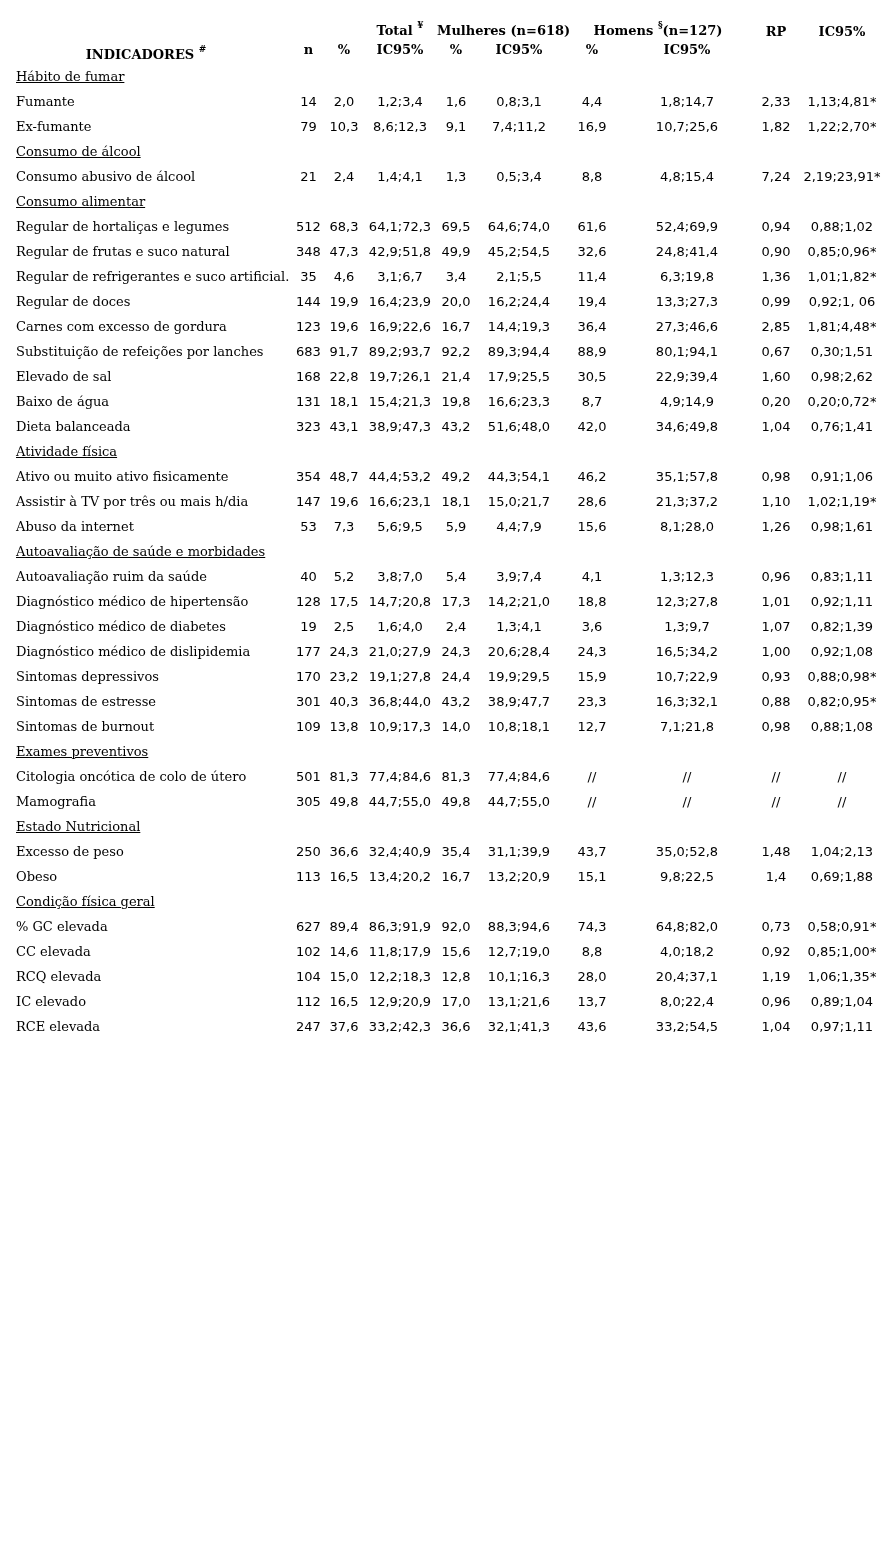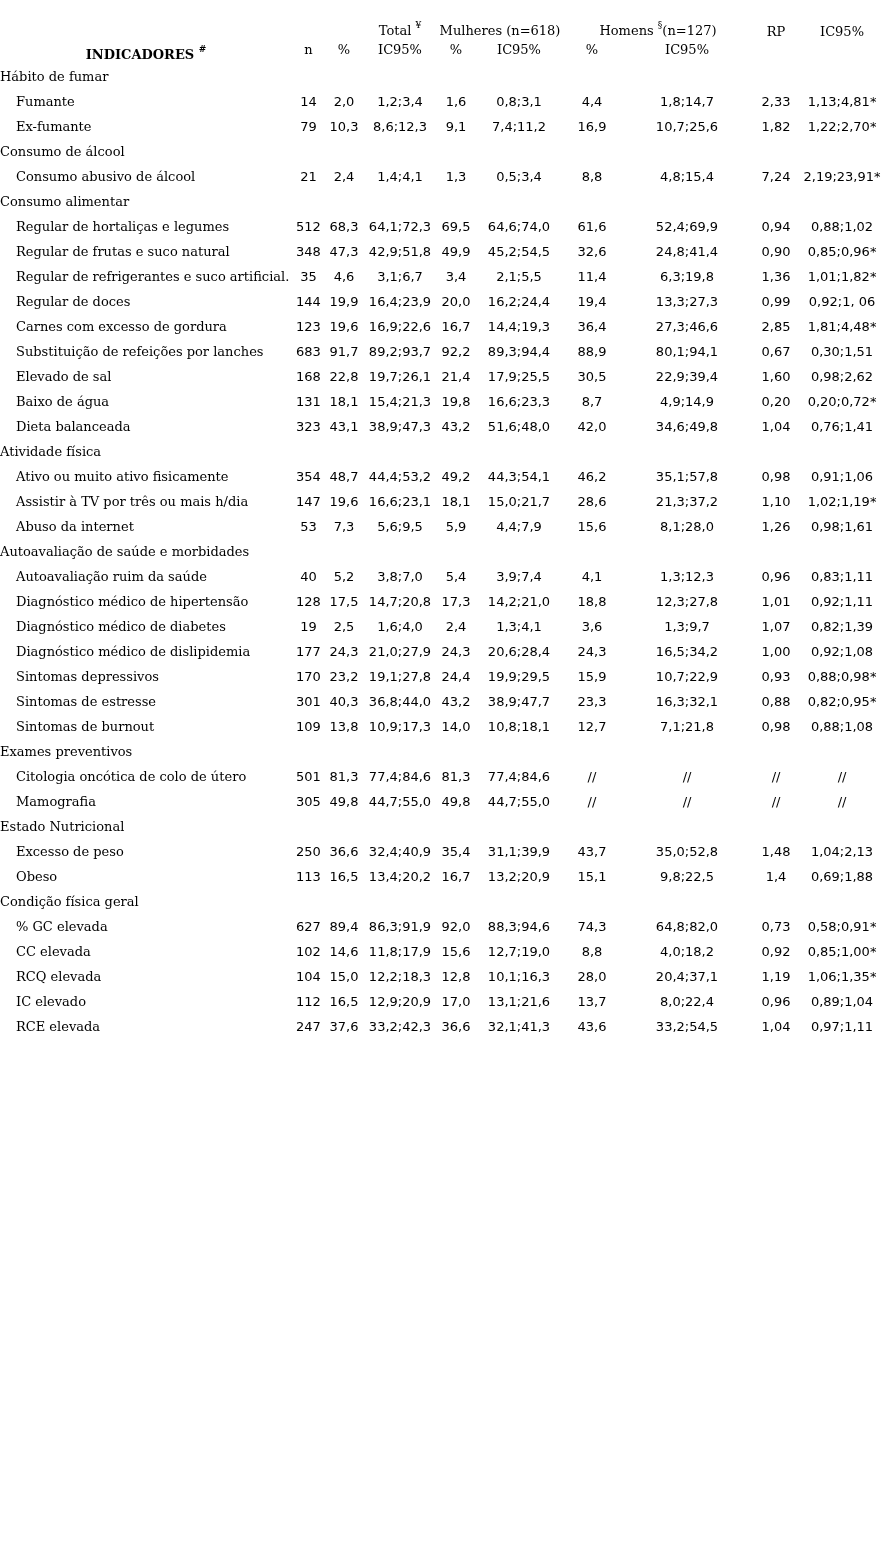--- a/index.html
+++ b/index.html
@@ -29,21 +29,21 @@
     col.c-ic { width: 74px; }
     col.c-fpct { width: 38px; }
     col.c-fic { width: 88px; }
     col.c-mpct { width: 58px; }
     col.c-mic { width: 132px; }
     col.c-rp { width: 46px; }
     col.c-ric { width: 86px; }
 
     th {
       font-family: "DejaVu Serif", serif;
-      font-weight: normal;
+      font-weight: bold;
       font-size: 13px;
       text-align: center;
       padding: 0;
       white-space: nowrap;
       vertical-align: middle;
     }
     thead tr.h1 th { height: 38px; vertical-align: bottom; padding-bottom: 2px; }
     thead tr.h2 th { height: 22px; vertical-align: top; padding-top: 2px; }
     th.ind-head { vertical-align: middle; font-weight: bold; }
     th.ind-head sup, th sup { font-size: 9px; position: relative; top: -2px; }
@@ -58,21 +58,22 @@
       vertical-align: middle;
       font-weight: normal;
     }
     td.lbl {
       text-align: left;
       font-family: "DejaVu Serif", serif;
       padding-left: 16px;
       font-size: 13px;
     }
     tr.section td.lbl {
-      padding-left: 0;
+      padding-left: 16px;
+      text-decoration: underline;
     }
   </style>
 </head>
 <body>
 
 <table class="data-table">
   <colgroup>
     <col class="c-label">
       <col class="c-n">
       <col class="c-pct">

